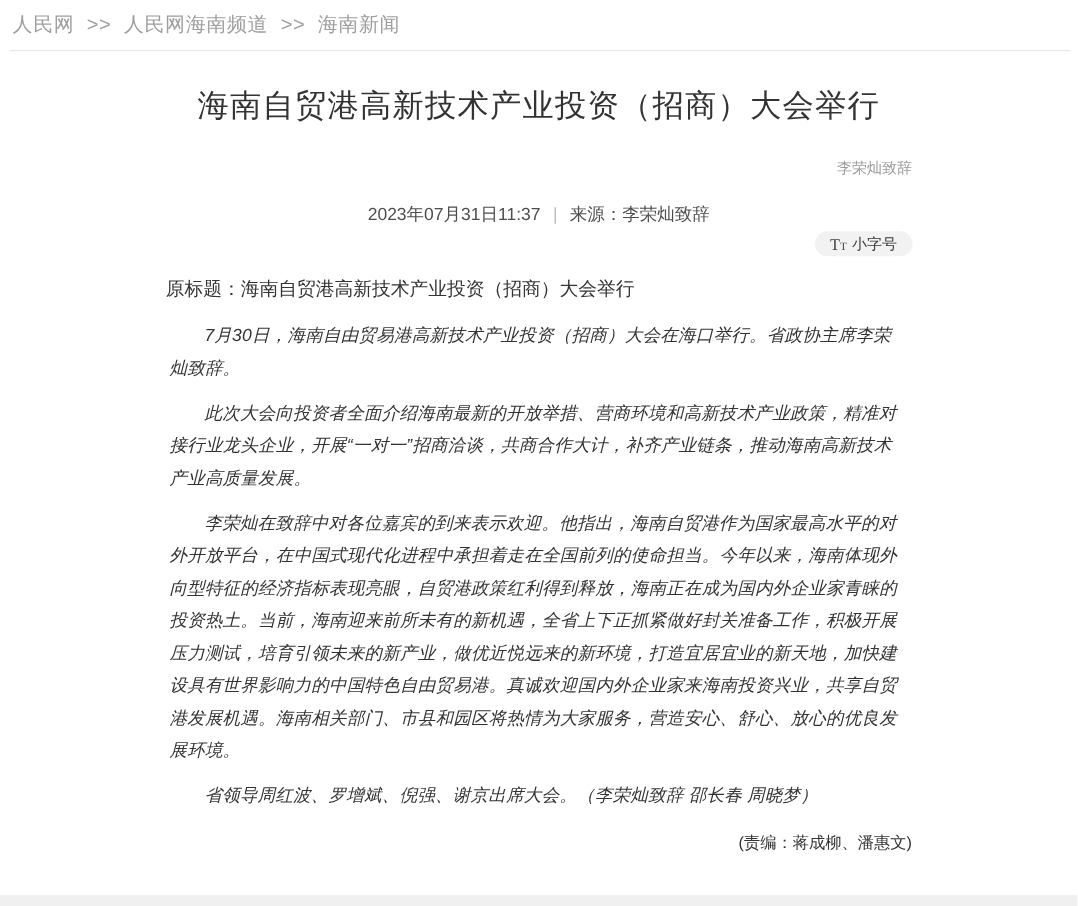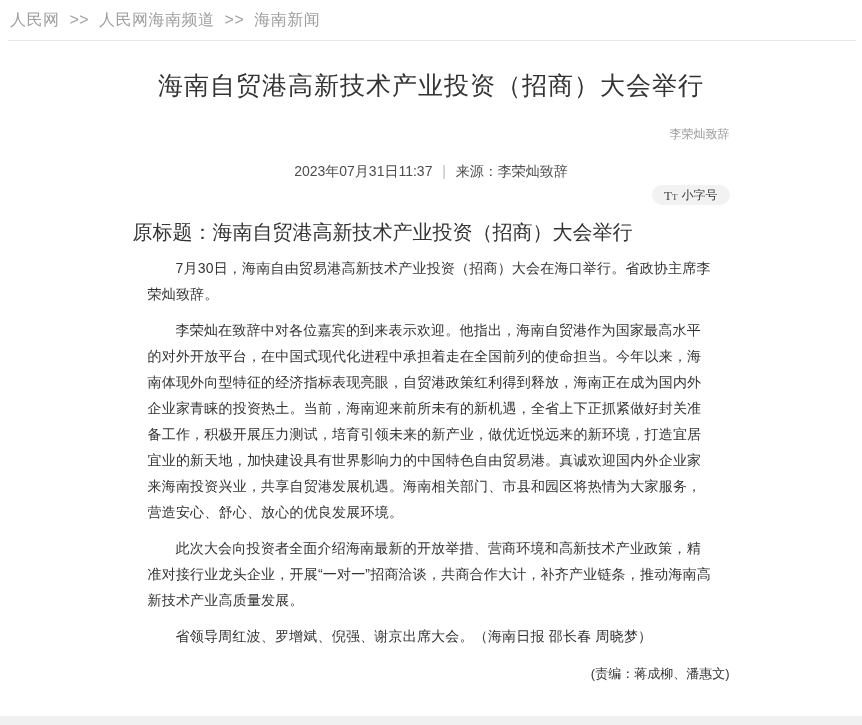--- a/index.html
+++ b/index.html
@@ -89,28 +89,29 @@
   }
   .tt-icon{display:inline-flex;align-items:baseline;font-family:"Liberation Serif","DejaVu Serif",serif;color:#444;}
   .tt-icon .t-big{font-size:13px;line-height:1;}
   .tt-icon .t-small{font-size:9px;line-height:1;}
   .article-body{
     margin-top:14px;
     font-size:14px;
     color:var(--body-text);
   }
   .original-title{
-    font-size:20px;
+    font-size:15px;
     line-height:26px;
   }
   .para{
     text-indent:2em;
     line-height:26px;
-    margin:10px 15px;
+    margin:10px 3px;
     letter-spacing:.2px;
+    font-style:italic;
   }
   .editor{
     margin-top:16px;
     text-align:right;
     font-size:13px;
     line-height:18px;
     color:var(--body-text);
   }
   .bottom-strip{
     position:absolute;
@@ -149,20 +150,20 @@
           <span class="t-big">T</span>
           <span class="t-small">T</span>
         </span>
       <span>小字号</span>
     </button>
   </div>
 
   <div class="article-body">
     <p class="original-title"><span>原标题：</span><span>海南自贸港高新技术产业投资（招商）大会举行</span></p>
     <p class="para">7月30日，海南自由贸易港高新技术产业投资（招商）大会在海口举行。省政协主席李荣灿致辞。</p>
+    <p class="para">此次大会向投资者全面介绍海南最新的开放举措、营商环境和高新技术产业政策，精准对接行业龙头企业，开展“一对一”招商洽谈，共商合作大计，补齐产业链条，推动海南高新技术产业高质量发展。</p>
     <p class="para">李荣灿在致辞中对各位嘉宾的到来表示欢迎。他指出，海南自贸港作为国家最高水平的对外开放平台，在中国式现代化进程中承担着走在全国前列的使命担当。今年以来，海南体现外向型特征的经济指标表现亮眼，自贸港政策红利得到释放，海南正在成为国内外企业家青睐的投资热土。当前，海南迎来前所未有的新机遇，全省上下正抓紧做好封关准备工作，积极开展压力测试，培育引领未来的新产业，做优近悦远来的新环境，打造宜居宜业的新天地，加快建设具有世界影响力的中国特色自由贸易港。真诚欢迎国内外企业家来海南投资兴业，共享自贸港发展机遇。海南相关部门、市县和园区将热情为大家服务，营造安心、舒心、放心的优良发展环境。</p>
-    <p class="para">此次大会向投资者全面介绍海南最新的开放举措、营商环境和高新技术产业政策，精准对接行业龙头企业，开展“一对一”招商洽谈，共商合作大计，补齐产业链条，推动海南高新技术产业高质量发展。</p>
-    <p class="para">省领导周红波、罗增斌、倪强、谢京出席大会。（海南日报 邵长春 周晓梦）</p>
+    <p class="para">省领导周红波、罗增斌、倪强、谢京出席大会。（李荣灿致辞 邵长春 周晓梦）</p>
     <p class="editor">(责编：蒋成柳、潘惠文)</p>
   </div>
 </div>
 
 <div class="bottom-strip"></div>
 
 </body></html>

